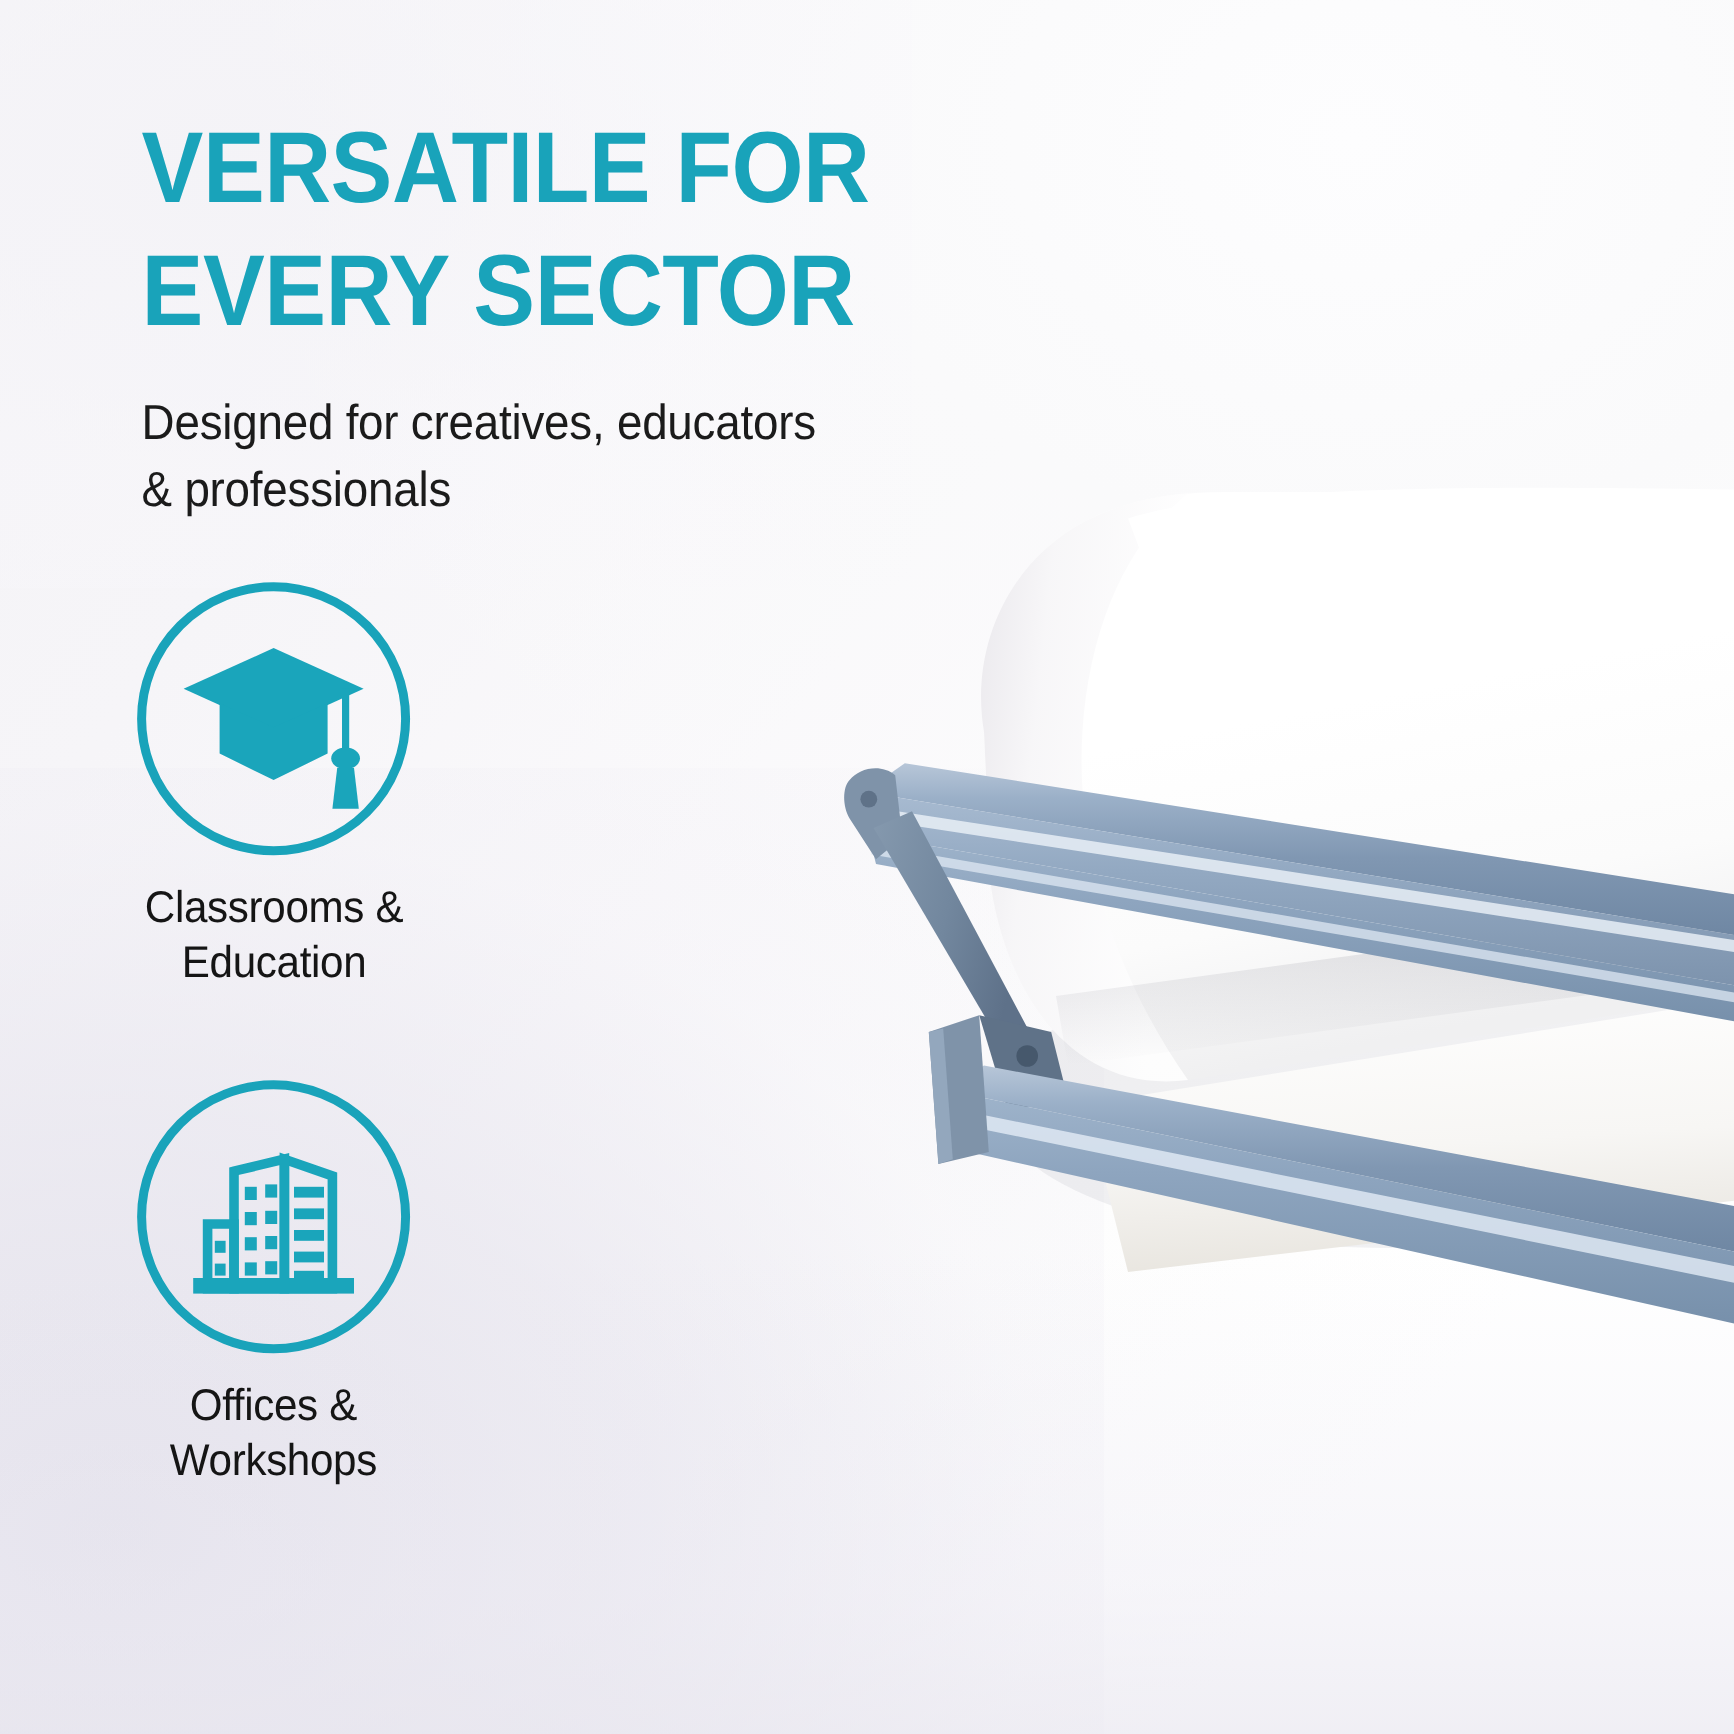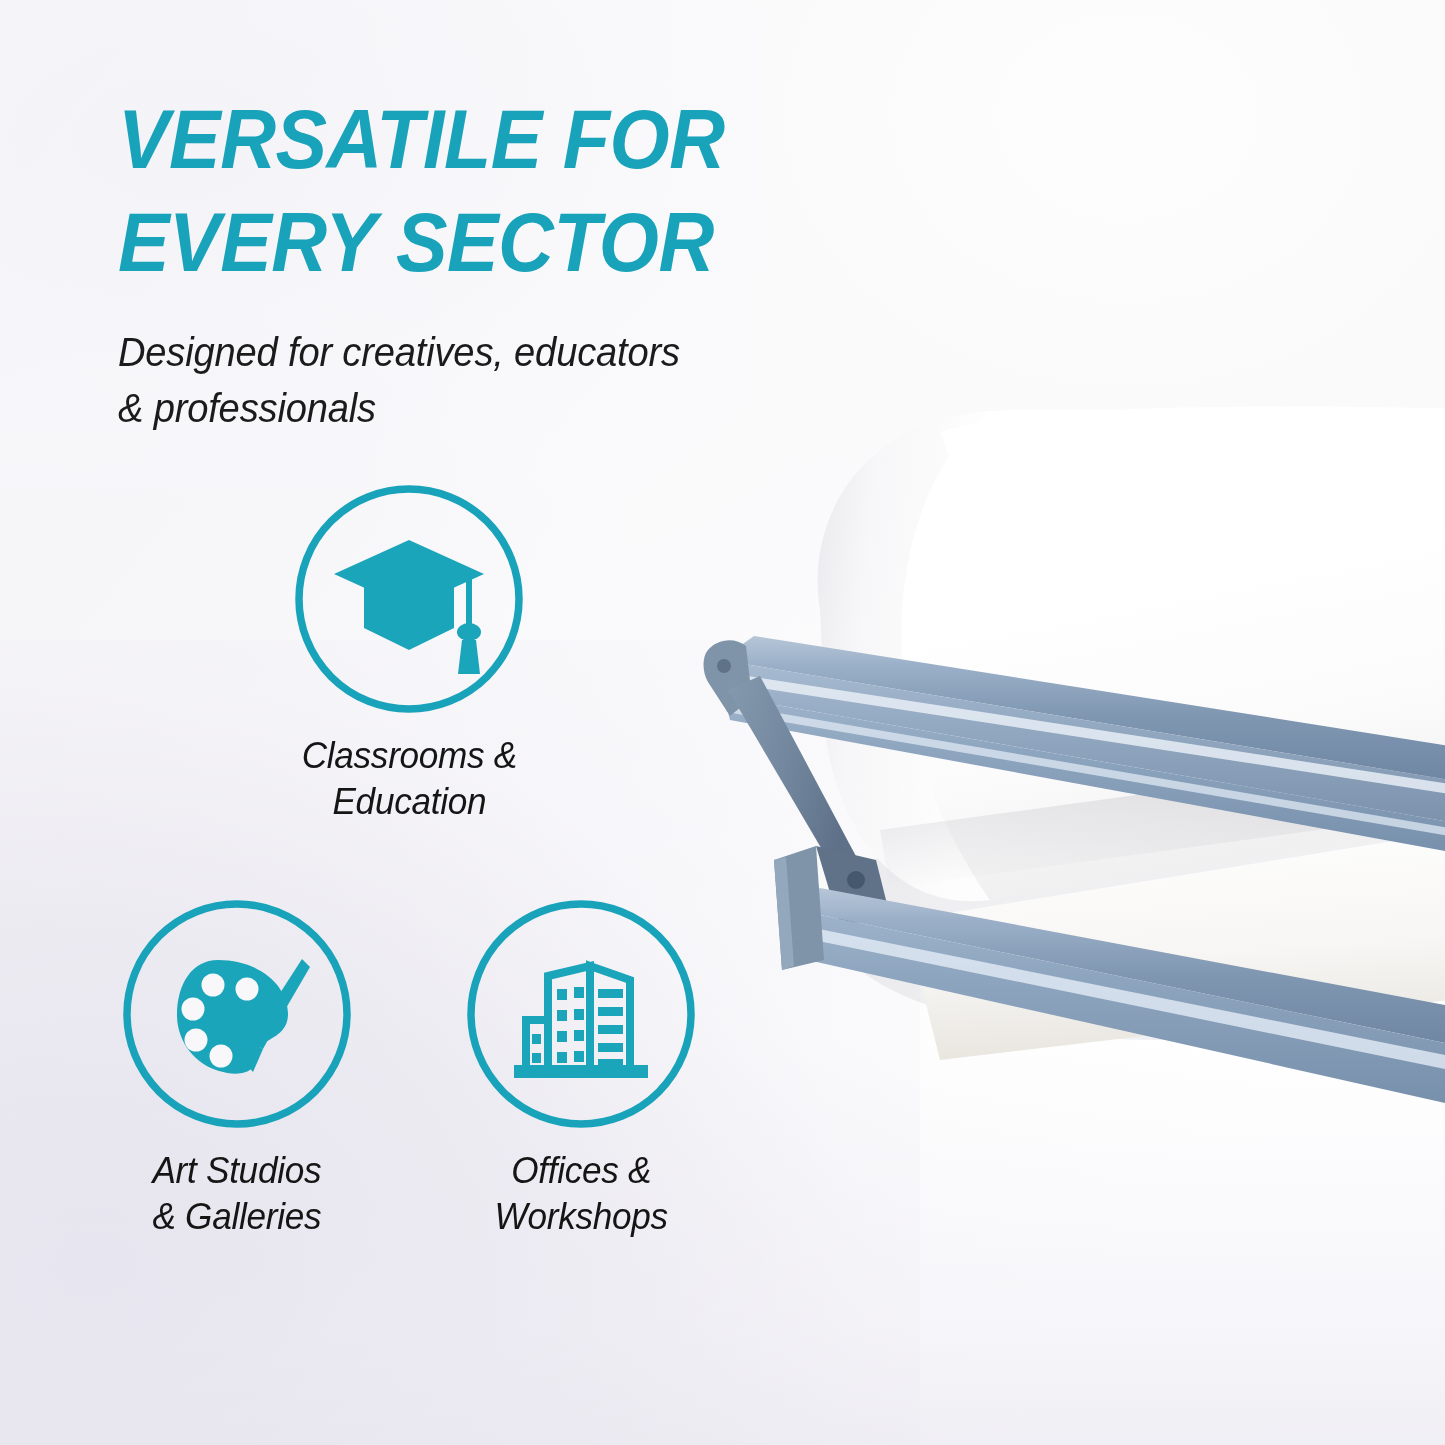--- a/index.html
+++ b/index.html
@@ -16,21 +16,20 @@
   }
 
   #page {
     position: relative;
     width: 1445px;
     height: 1445px;
     overflow: hidden;
     background:
       radial-gradient(ellipse 1500px 1200px at 78% 8%, #fdfdfe 0%, #fafafb 28%, rgba(250,250,251,0) 62%),
       linear-gradient(128deg, #f4f3f6 0%, #f6f5f8 22%, #faf9fb 44%, #fdfdfd 64%, #ffffff 82%, #ffffff 100%);
-    font-style: italic;
   }
 
   
   #bg-wash-left {
     position: absolute;
     left: -260px; top: 640px;
     width: 1180px; height: 1060px;
     background: radial-gradient(ellipse at 30% 60%, rgba(227,225,235,0.95) 0%, rgba(231,229,238,0.7) 38%, rgba(236,234,242,0.25) 66%, rgba(240,239,245,0) 100%);
     pointer-events: none;
   }
@@ -84,21 +83,20 @@
   #feature-grid {
     position: absolute;
     left: 108px;
     top: 482px;
     width: 602px;
   }
 
   .feature-row {
     display: flex;
     gap: 104px;
-    justify-content: center;
   }
   .feature-row + .feature-row { margin-top: 72px; }
 
   .feature-item {
     width: 240px;
     display: flex;
     flex-direction: column;
     align-items: center;
   }
 
@@ -304,49 +302,20 @@
           <span>Classrooms &amp;</span>
           <span class="l2">Education</span>
         </div>
       </div>
 
 
     </div>
 
     <div class="feature-row">
 
-      <div class="feature-item">
-        <svg class="icon-circle" viewBox="0 0 234 234">
-          <circle cx="117" cy="117" r="110" fill="none" stroke="#19a3ba" stroke-width="7.5"></circle>
-
-          <path d="M 98 63
-                   C 140 63, 168 89, 168 117
-                   C 168 136, 152 140, 143 147
-                   C 134 154, 138 163, 133 170
-                   C 127 178, 112 178, 99 174
-                   C 75 167, 57 145, 57 118
-                   C 57 87, 72 63, 98 63 Z" fill="#1aa5bb"></path>
-
-          <circle cx="93" cy="88" r="11.5" fill="#f8f8fa"></circle>
-          <circle cx="127" cy="92" r="11.5" fill="#f8f8fa"></circle>
-          <circle cx="73" cy="112" r="11.5" fill="#f8f8fa"></circle>
-          <circle cx="76" cy="143" r="11.5" fill="#f8f8fa"></circle>
-          <circle cx="101" cy="159" r="11.5" fill="#f8f8fa"></circle>
-
-          <path d="M 182 62 L 190 70 L 155 130 L 142 124 Z" fill="#1aa5bb"></path>
-
-          <path d="M 142 124 L 155 130 L 143 152 L 128 144 Z" fill="#1aa5bb"></path>
-
-          <path d="M 128 144 L 143 152 L 133 175 L 120 160 Z" fill="#1aa5bb"></path>
-        </svg>
-        <div class="feature-label">
-          <span>Art Studios</span>
-          <span class="l2">&amp; Galleries</span>
-        </div>
-      </div>
 
       <div class="feature-item">
         <svg class="icon-circle" viewBox="0 0 234 234">
           <circle cx="117" cy="117" r="110" fill="none" stroke="#19a3ba" stroke-width="7.5"></circle>
 
           <path d="M 126 69 L 166 83 L 166 177 L 126 177 Z" fill="none" stroke="#1aa5bb" stroke-width="8"></path>
 
           <rect x="134" y="92" width="25" height="9" fill="#1aa5bb"></rect>
           <rect x="134" y="110" width="25" height="9" fill="#1aa5bb"></rect>
           <rect x="134" y="128" width="25" height="9" fill="#1aa5bb"></rect>

